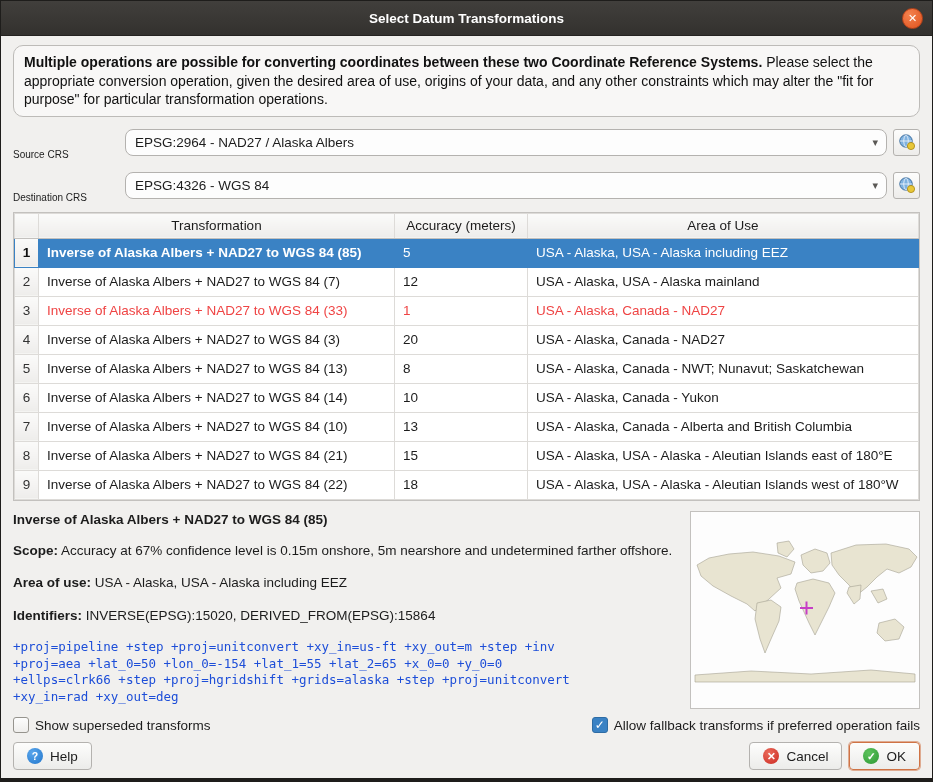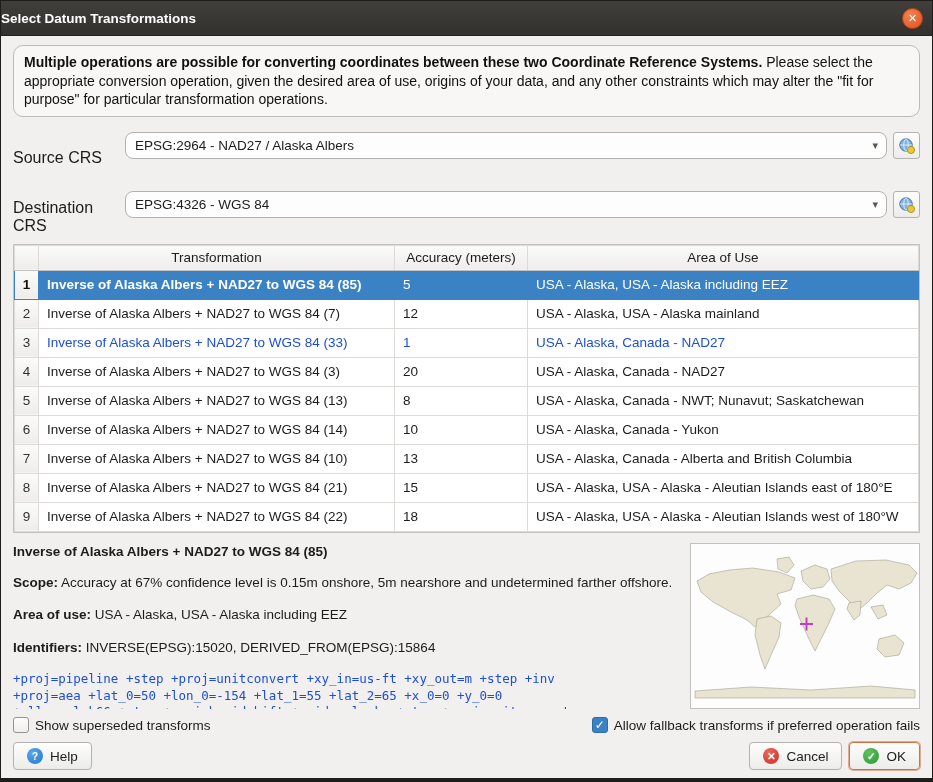--- a/index.html
+++ b/index.html
@@ -5,35 +5,35 @@
   * { box-sizing: border-box; margin: 0; padding: 0; }
   html, body { width: 933px; height: 782px; overflow: hidden; }
   body { font-family: "Liberation Sans", sans-serif; font-size: 13px; color: #1c1c1c; background: #555; }
 
   .window { width: 933px; height: 782px; display: flex; flex-direction: column;
             border: 1px solid #1e1d1b; border-bottom: 4px solid #1e1d1b; background: #f1f0ee; }
 
   
   .titlebar { flex: 0 0 35px; background: linear-gradient(#413f3c, #33312e);
               border-bottom: 1px solid #242220; position: relative;
-              display: flex; align-items: center; }
+              display: flex; align-items: center; justify-content: center; }
   .titlebar-title { color: #ffffff; font-weight: bold; font-size: 13.5px; }
   .close-btn { position: absolute; right: 9px; top: 7px; width: 21px; height: 21px;
                border-radius: 50%; background: radial-gradient(circle at 35% 30%, #f3824f, #e1521d);
                border: 1px solid #b8431a; color: #fff; display: flex; align-items: center;
                justify-content: center; font-size: 11px; cursor: pointer; }
 
   
   .content { flex: 1; min-height: 0; display: flex; flex-direction: column; padding: 9px 12px 8px; }
 
   .desc-box { border: 1px solid #bdbbb8; border-radius: 10px; background: #f8f7f6;
               padding: 7px 10px; font-size: 14px; line-height: 1.33; color: #111; }
 
   .crs-row { display: flex; align-items: center; margin-top: 8px; }
-  .crs-label { flex: 0 0 112px; font-size: 16px; margin-top: 24px; }
+  .crs-label { flex: 0 0 112px; font-size: 10px; margin-top: 24px; }
   .combo { flex: 1; height: 27px; background: #fdfdfd; border: 1px solid #b4b2af; border-radius: 8px;
            display: flex; align-items: center; padding: 0 24px 0 9px; position: relative;
            font-size: 13.5px; cursor: pointer; }
   .combo-arrow { position: absolute; right: 8px; top: 6px; color: #5a5855; font-size: 11px; }
   .crs-pick-btn { flex: 0 0 27px; height: 27px; margin-left: 6px; border: 1px solid #b4b2af;
                   border-radius: 3px; background: linear-gradient(#fdfdfc, #edecea);
                   display: flex; align-items: center; justify-content: center; cursor: pointer; }
 
   
   .table-wrap { margin-top: 9px; border: 1px solid #c3c1be; background: #fff; }
@@ -41,21 +41,21 @@
   col.c-num { width: 24px; } col.c-tr { width: 356px; } col.c-acc { width: 133px; }
   th, td { border: 1px solid #dddbd8; padding: 0 8px; height: 29px;
            overflow: hidden; white-space: nowrap; text-overflow: ellipsis; }
   thead th { background: linear-gradient(#fbfbfa, #eeedeb); border-bottom: 1px solid #c3c1be;
              font-weight: normal; text-align: center; height: 25px; cursor: pointer; }
   td.rownum { background: linear-gradient(#fbfbfa, #eeedeb); text-align: center;
               padding: 0 2px; color: #333; }
   tr.selected td { background: #3a82c4; border-color: #3a82c4; color: #fff; }
   tr.selected td.rownum { background: linear-gradient(#fbfbfa, #eeedeb); color: #111; font-weight: bold; }
   tr.selected td.cell-transformation { font-weight: bold; }
-  tr.superseded td { color: #1d4ed8; }
+  tr.superseded td { color: #ef4444; }
   tr.superseded td.rownum { color: #333; }
   tbody tr { cursor: pointer; }
 
   
   .details { flex: 1; min-height: 0; display: flex; gap: 12px; margin-top: 10px; overflow: hidden; }
   .details-text { flex: 1; min-width: 0; font-size: 13.5px; padding-top: 1px; overflow: hidden; }
   .details-title { font-weight: bold; margin-bottom: 15px; }
   .details-para { margin-bottom: 15px; line-height: 1.3; }
   .proj-string { font-family: "DejaVu Sans Mono", "Liberation Mono", monospace;
                  font-size: 12.5px; line-height: 1.32; color: #1d4ed8; white-space: pre-wrap; }

